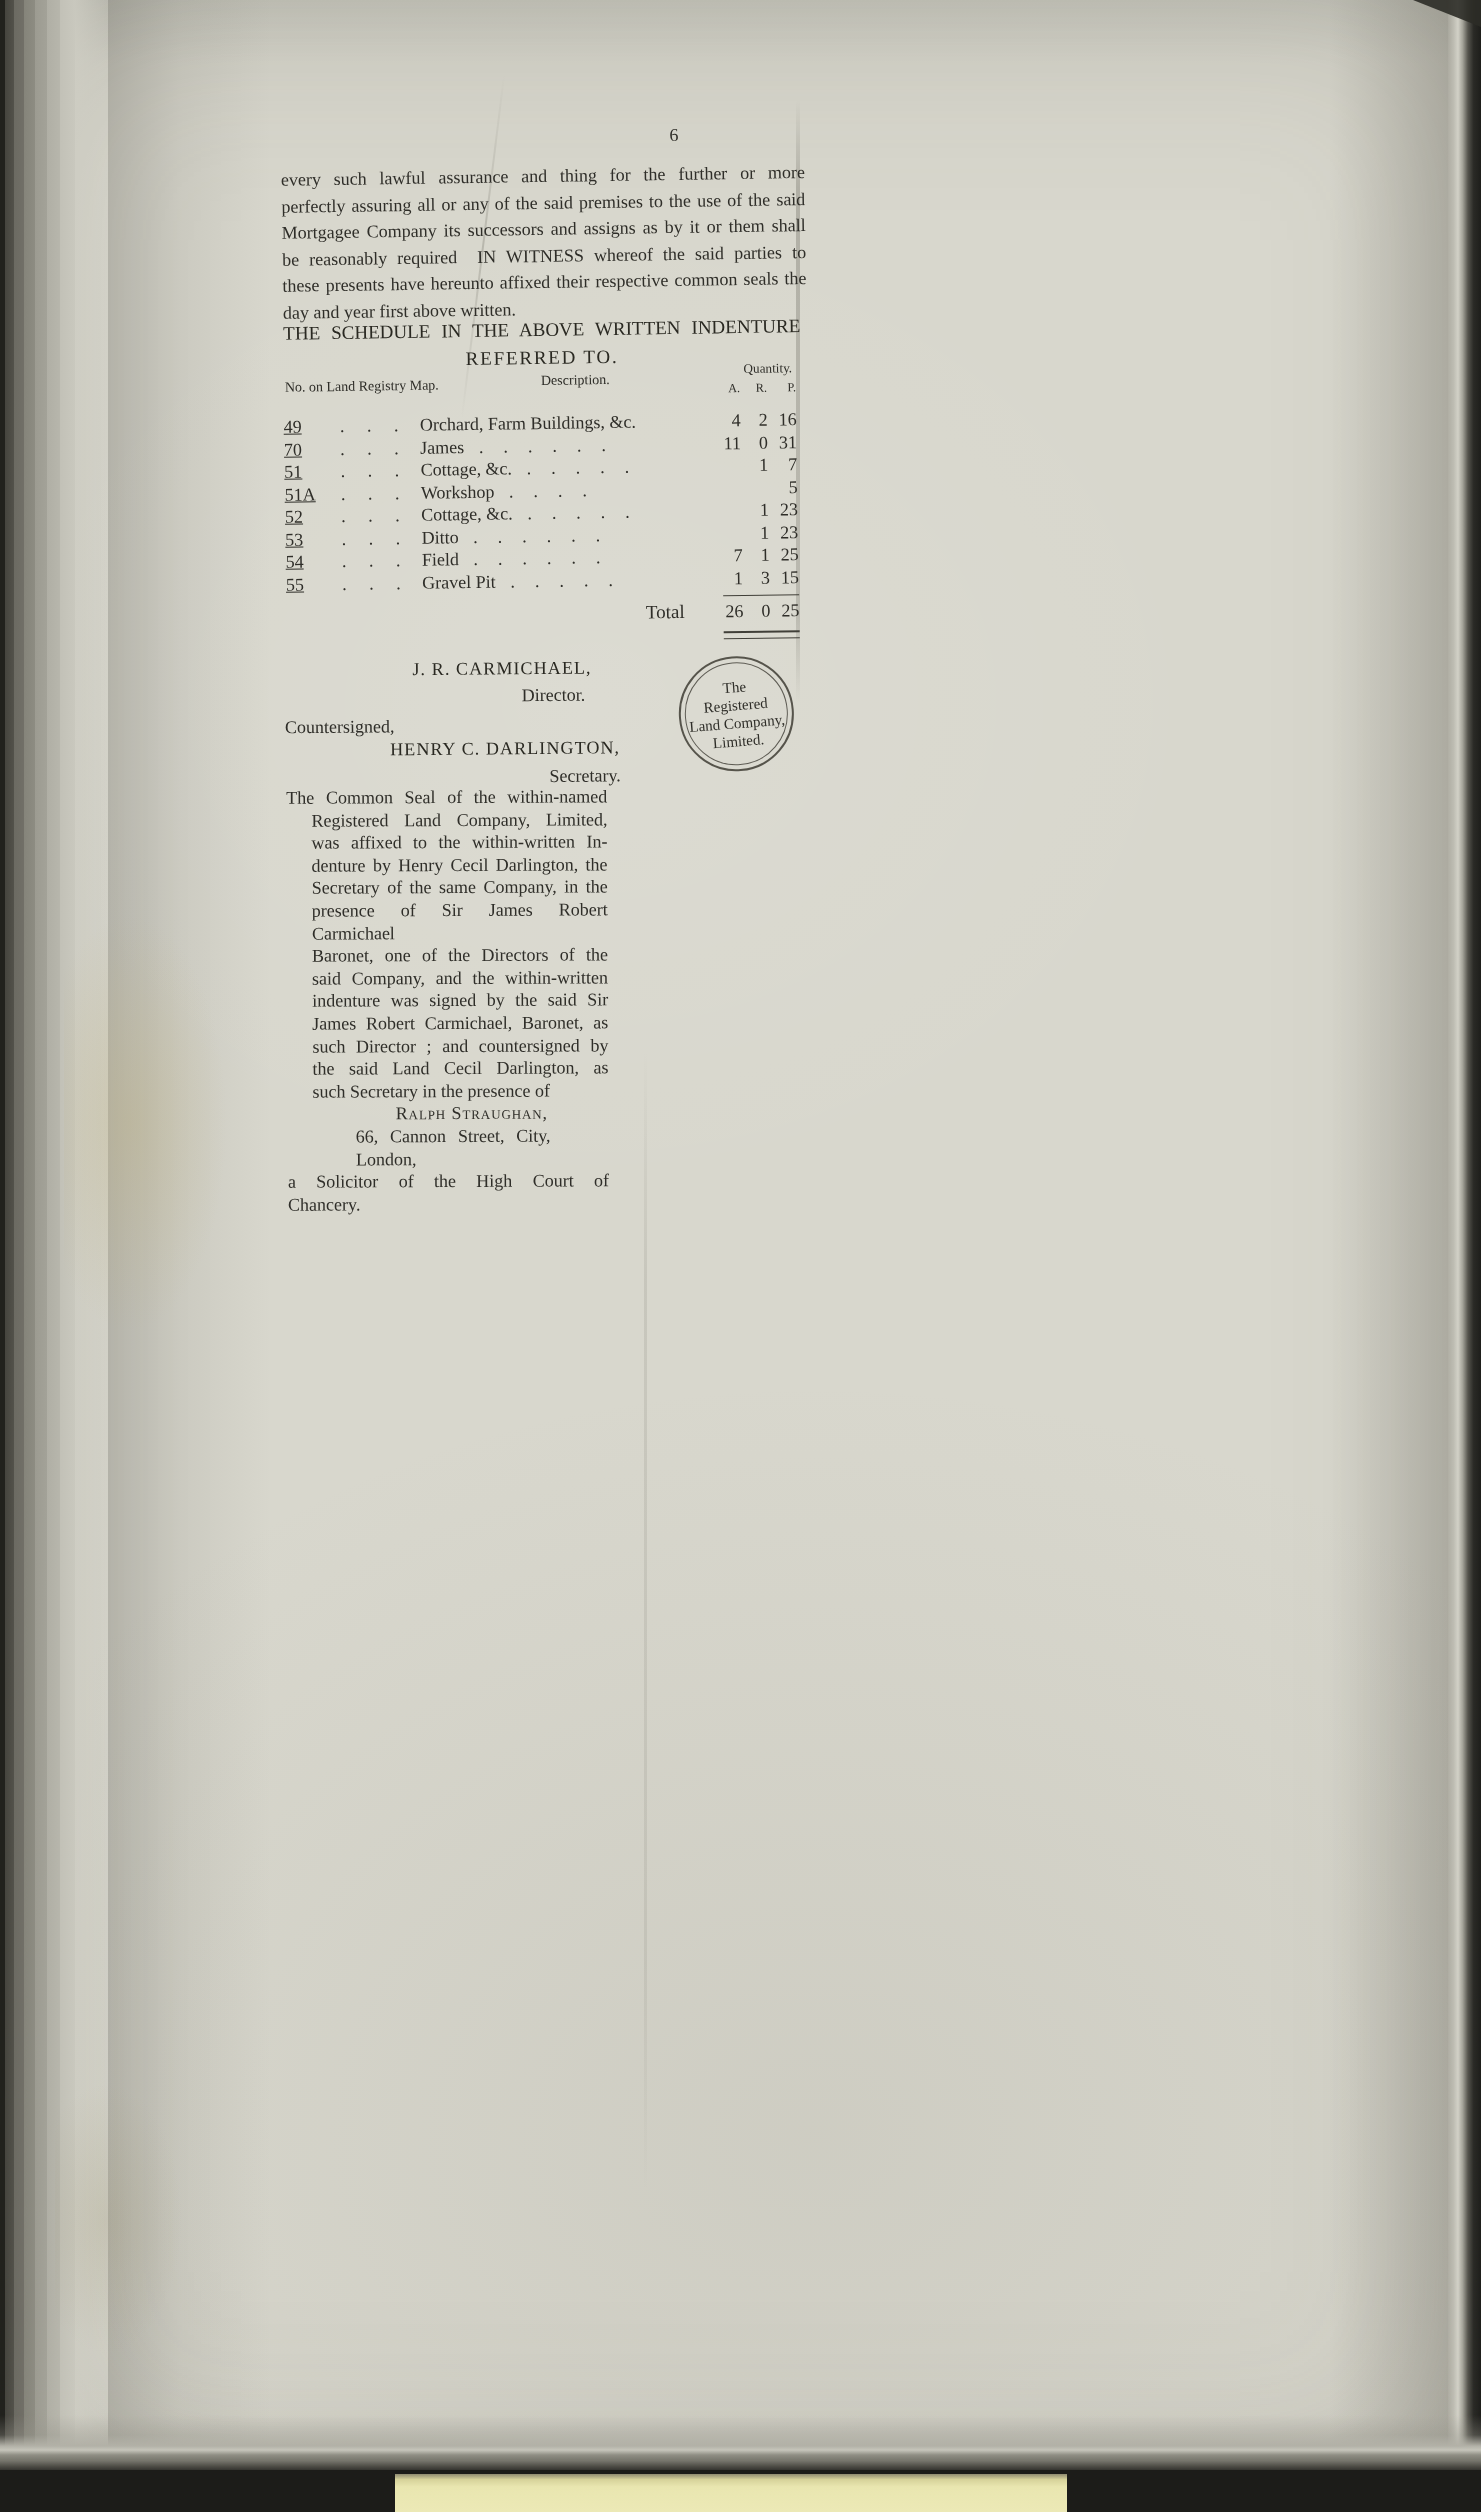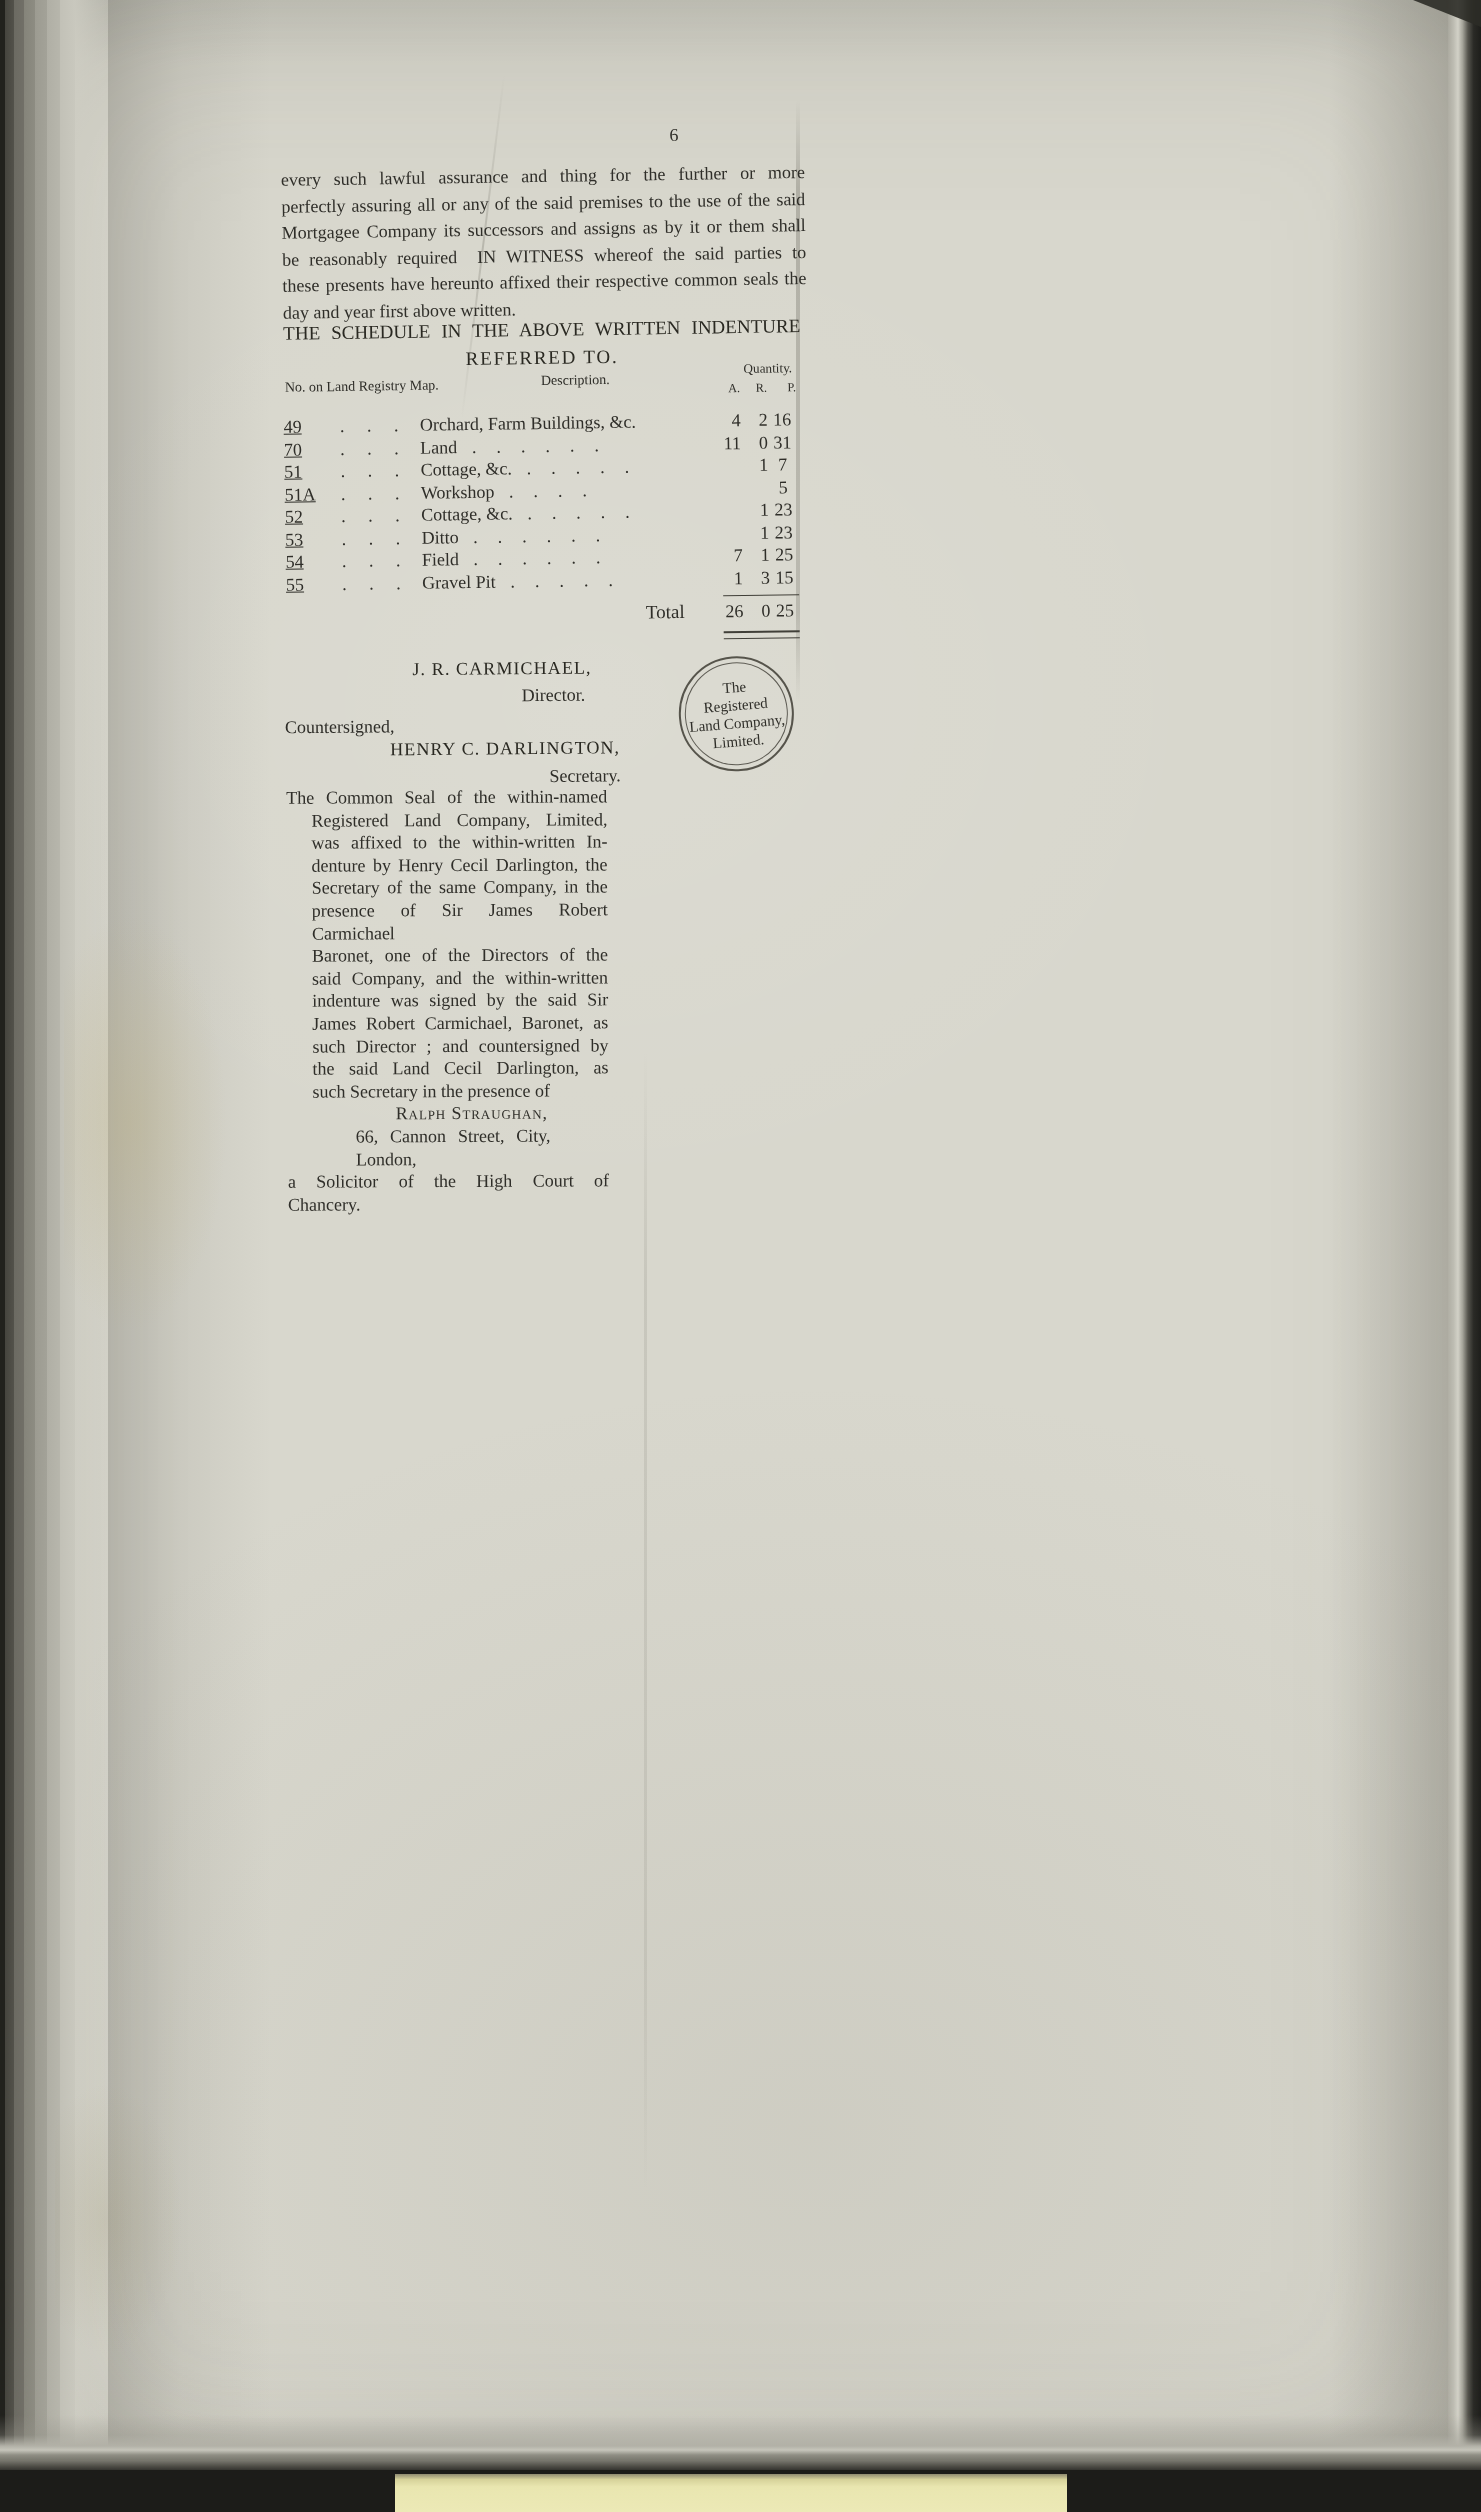--- a/index.html
+++ b/index.html
@@ -101,21 +101,21 @@
   .th-sub .sr { width:27px; text-align:right; }
   .th-sub .sp { width:29px; text-align:right; }
 
   .trow { display:flex; align-items:baseline; height:22.5px; }
   .c-no  { width:49px;text-decoration:underline; }
   .c-ld  { width:80px; word-spacing:18px; padding-left:7.3px; }
   .c-desc { flex:1; display:flex; min-width:0; }
   .c-desc .dd { flex:1; margin-left:14.6px; word-spacing:15.5px; white-space:nowrap; overflow:hidden; }
   .c-a { width:46px; text-align:right; }
   .c-r { width:27px; text-align:right; }
-  .c-p { width:29px; text-align:center; }
+  .c-p { width:29px; text-align:right; }
 
   .rule1 { margin-left:437px; border-top:1.8px solid #403f38; margin-top:4.6px; }
   .total-row { margin-top:4.6px; height:25.6px; }
   .t-label { flex:1; text-align:right; padding-right:12.8px; font-size:19px; }
   .rule2 { margin-left:437px; margin-top:5.5px; height:4.6px;
     border-top:2.3px solid #403f38; border-bottom:1.8px solid #403f38; }
 
   
   .sig1    { position:absolute; left:413px; top:658px; font-size:18px; letter-spacing:1.1px; color:#2a2922; }
   .sig1t   { position:absolute; left:522px; top:685px; font-size:18px;text-align:center; }
@@ -209,21 +209,21 @@
             </span>
             <span class="c-a">4</span>
             <span class="c-r">2</span>
             <span class="c-p">16</span>
           </div>
 
           <div class="trow">
             <span class="c-no">70</span>
             <span class="c-ld">. . .</span>
             <span class="c-desc">
-              <span class="d">Land</span>
+              <span class="d">James</span>
               <span class="dd">. . . . . .</span>
             </span>
             <span class="c-a">11</span>
             <span class="c-r">0</span>
             <span class="c-p">31</span>
           </div>
 
           <div class="trow">
             <span class="c-no">51</span>
             <span class="c-ld">. . .</span>

